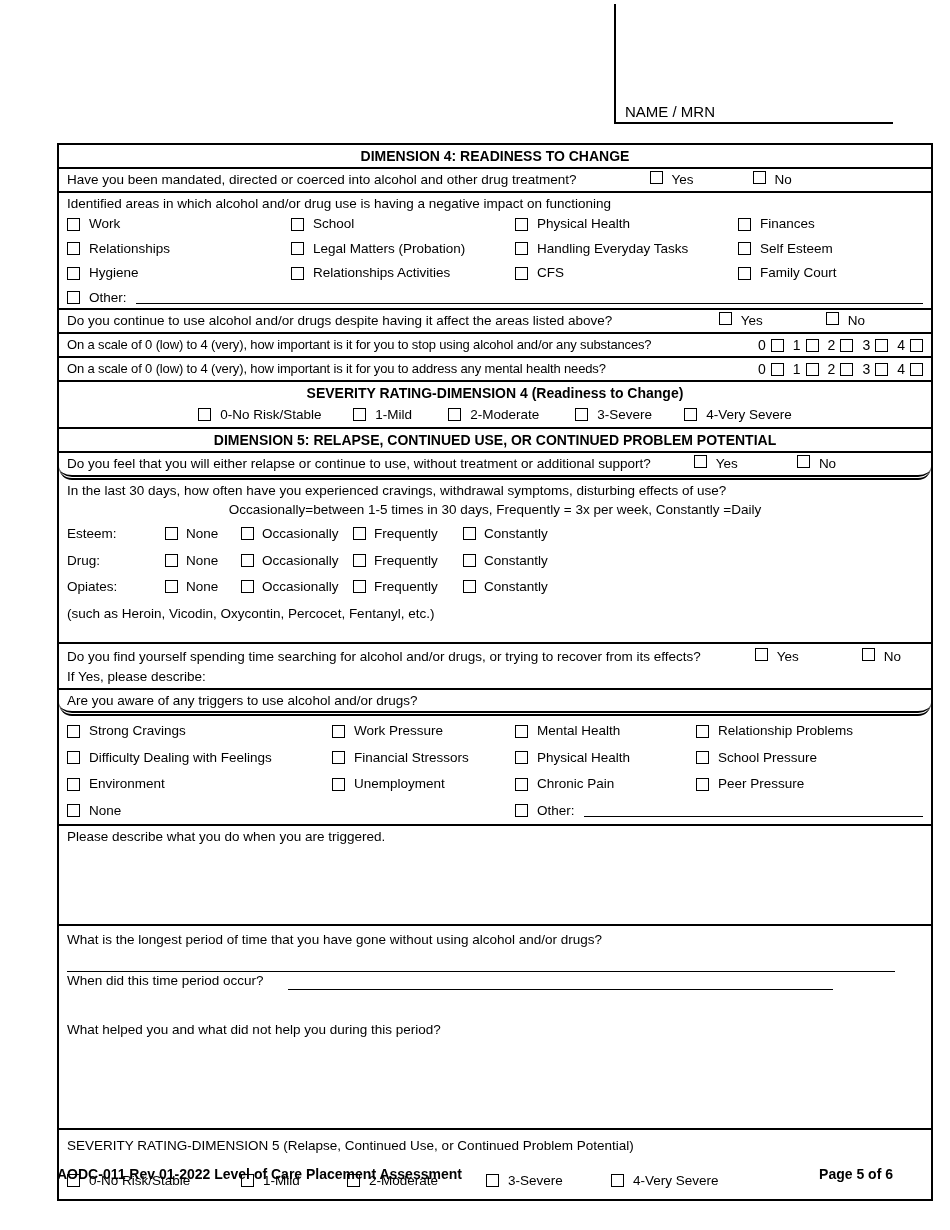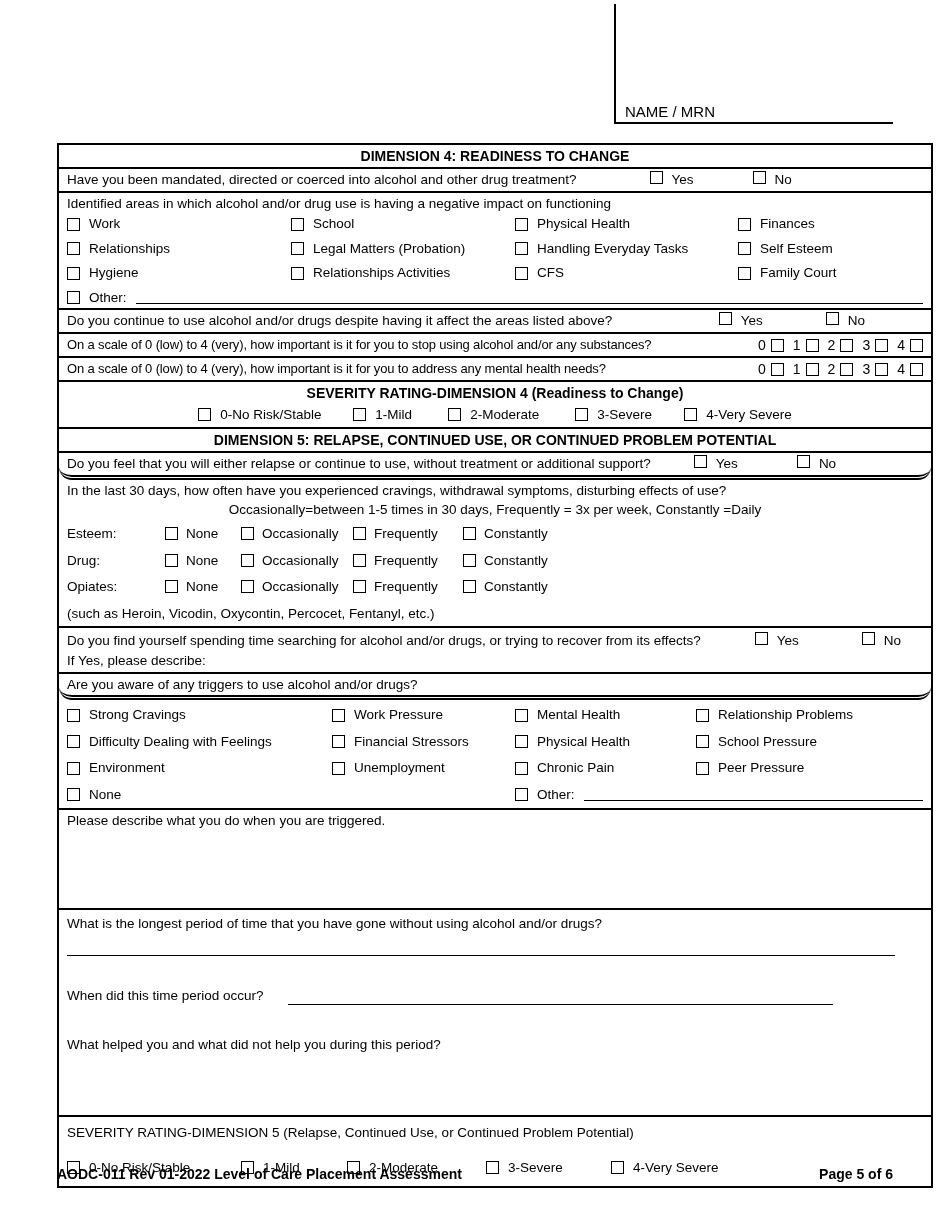--- a/index.html
+++ b/index.html
@@ -89,33 +89,33 @@
   
   .legend { text-align:center; margin:2px 0 6px 0; }
   .freq-grid { display:grid; grid-template-columns:98px 76px 112px 110px auto; align-items:center; margin-bottom:9px; }
   .freq-grid .opt { gap:8px; }
 
   .fill-area { width:100%; }
 
   
   .tallbox { min-height:204px; padding-top:5px; }
   .line-full { border-bottom:1.5px solid #000; height:16px; margin:7px 28px 0 0; }
-  .inlineq { display:flex; align-items:flex-end; margin-top:31px; }
+  .inlineq { display:flex; align-items:flex-end; }
   .inlineq .uline2 { border-bottom:1.5px solid #000; height:13px; width:545px; margin-left:24px; }
   .mt24 { margin-top:31px; }
 
   .footer {
     position:absolute; left:57px; top:1166px; width:836px;
     display:flex; justify-content:space-between;
     font-weight:bold; font-size:14px;
   }
   .h-areas { min-height:103px; }
   .h-desc { min-height:100px; }
   .h-sev5 { min-height:69px; padding-top:7px; }
-  .mb2 { margin-bottom:2px; }
+  .mb2 { margin-bottom:18px; }
 </style>
 </head>
 <body>
 
 <div class="page">
 
   <div class="namebox">
     <span>NAME / MRN</span>
   </div>
 

